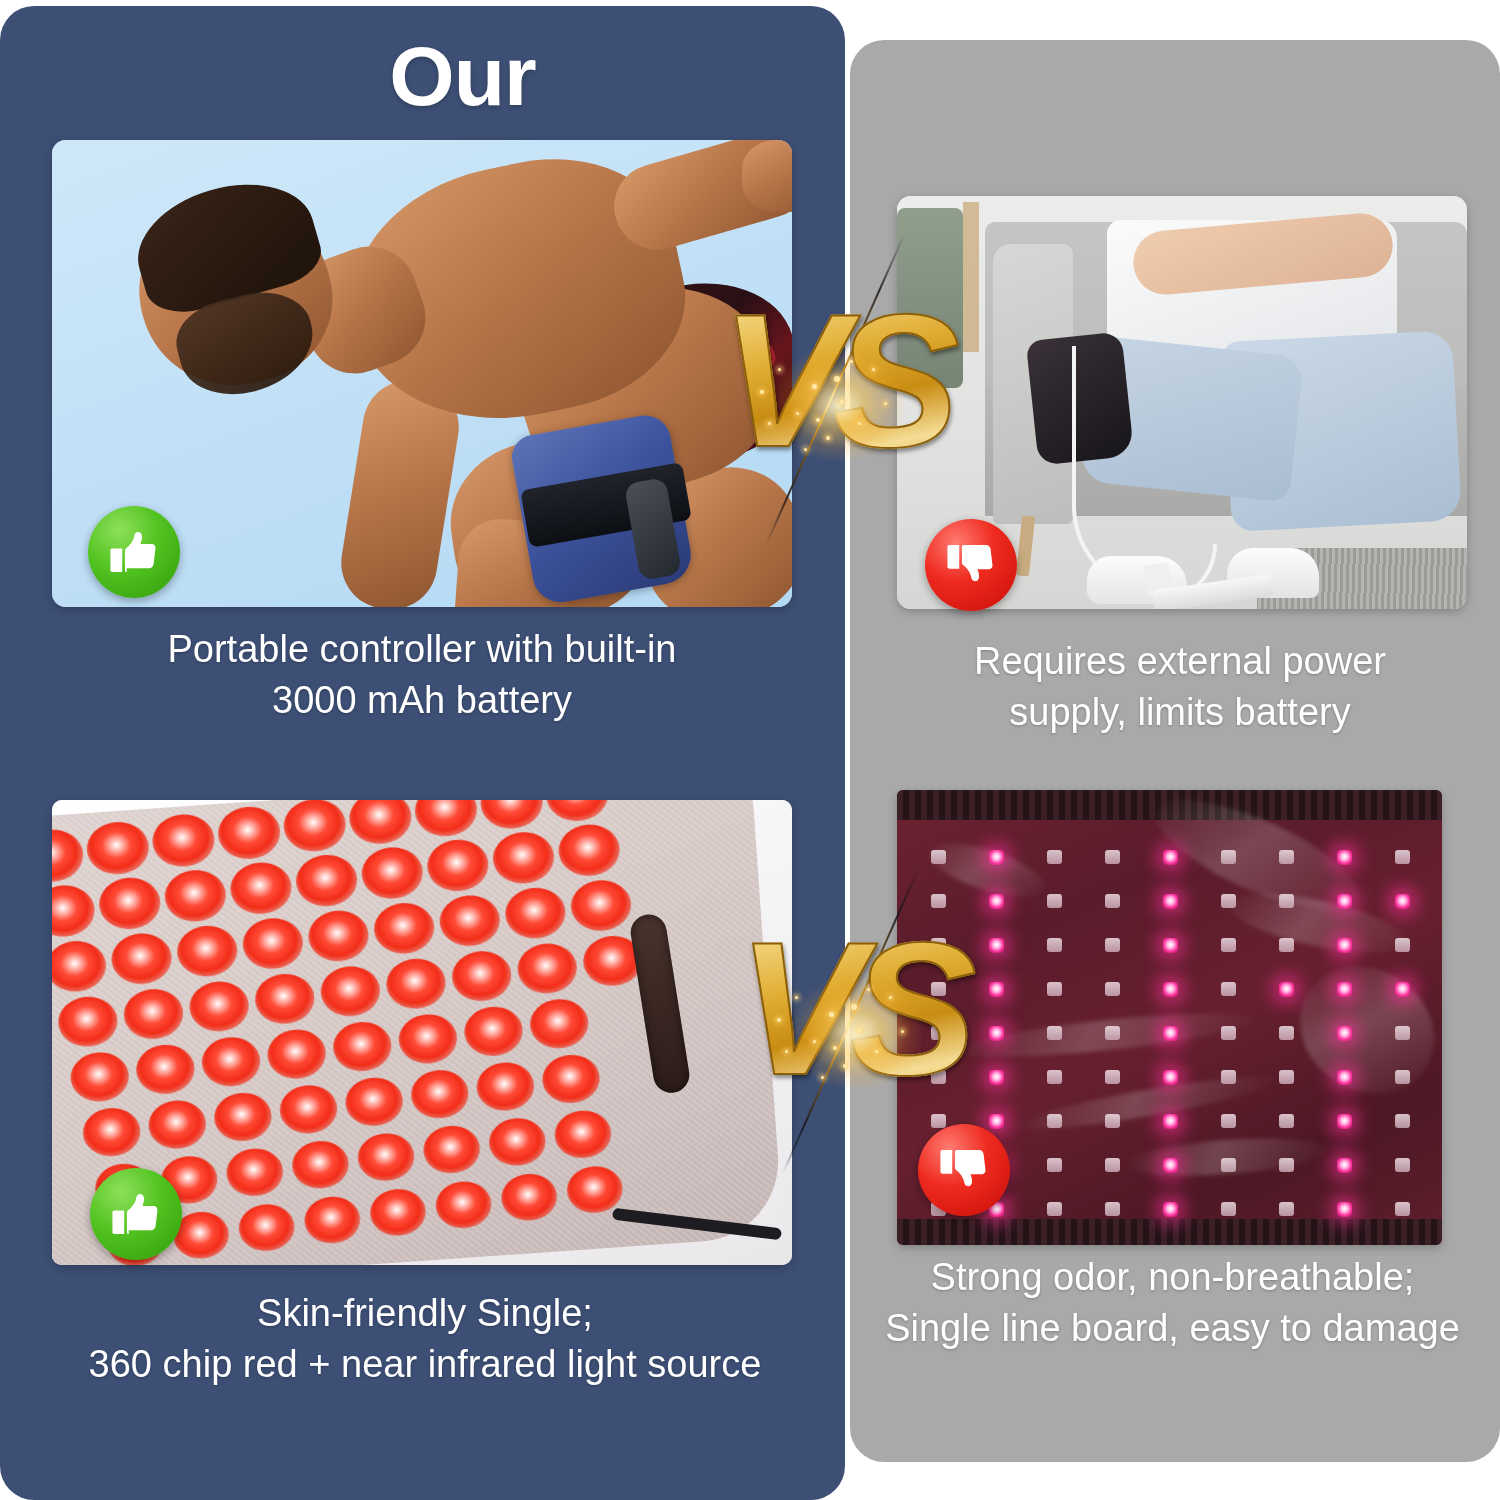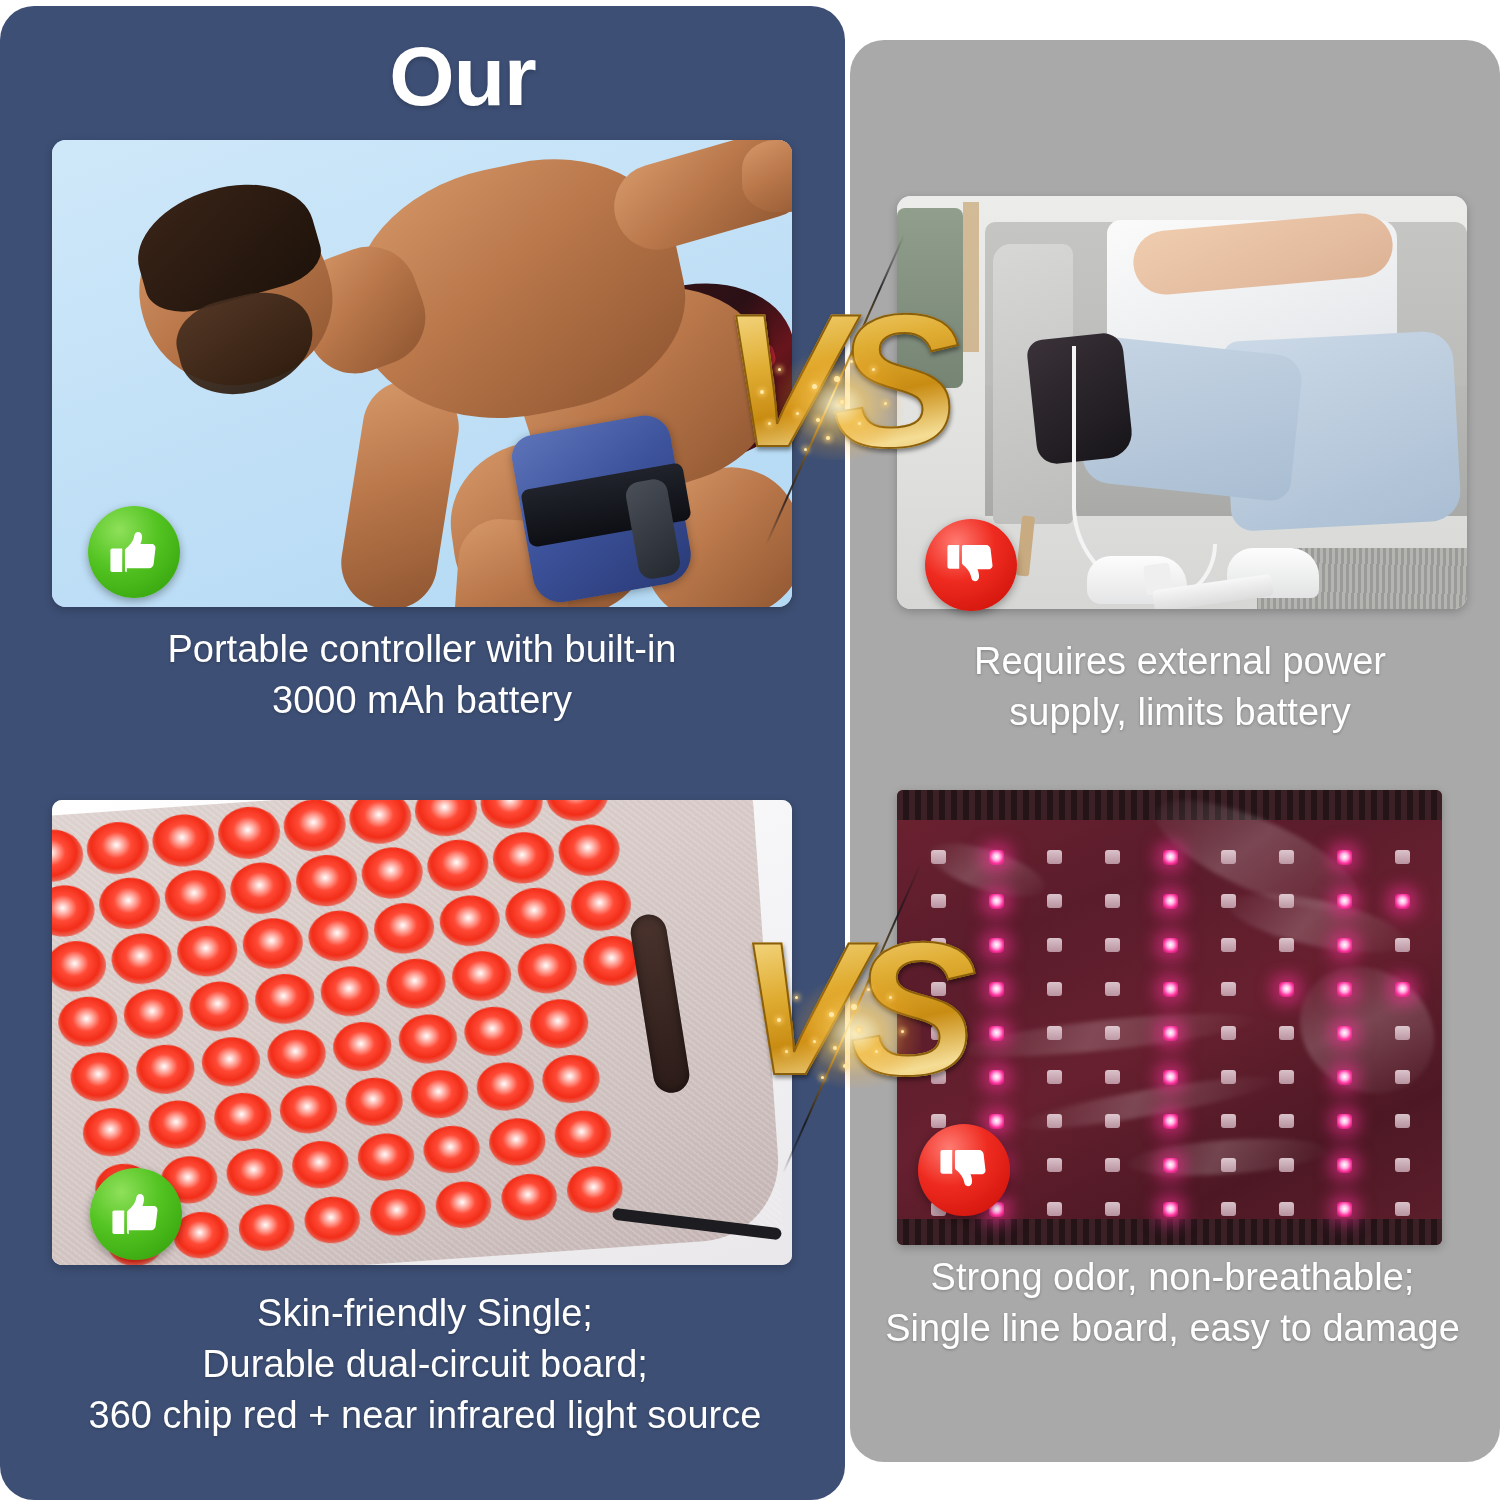--- a/index.html
+++ b/index.html
@@ -318,21 +318,20 @@
 
   <div class="thumb-badge thumb-up" id="badge-our-bottom">
     <svg viewBox="0 0 64 64" aria-hidden="true">
       <path fill="#ffffff" d="M8 28h11v26H8a2 2 0 0 1-2-2V30a2 2 0 0 1 2-2z"></path>
       <path fill="#ffffff" d="M24 54c-1.2 0-2-.9-2-2V30.5c0-1 .4-1.8 1.1-2.4 2.9-2.4 8.4-7.7 9.2-14.1.3-2.4 2-4 4.1-4 2.6 0 4.5 2.1 4.5 5 0 3.1-.9 6-1.8 8.1h12.3c2.6 0 4.6 2.2 4.3 4.8l-2.1 17.6c-.3 2.5-2.4 4.4-4.9 4.4H24z"></path>
     </svg>
   </div>
 
   <div class="caption" id="cap-our-bottom">
     <span class="line">Skin-friendly Single;</span>
-    <span class="line">Durable dual-circuit board;</span>
     <span class="line">360 chip red + near infrared light source</span>
   </div>
 
   <div class="panel" id="panel-other"></div>
 
   <div class="photo-card" id="card-other-top">
     <div class="room"></div>
     <div id="plant"></div>
     <div id="wall-post"></div>
     <div id="sofa-back"></div>

